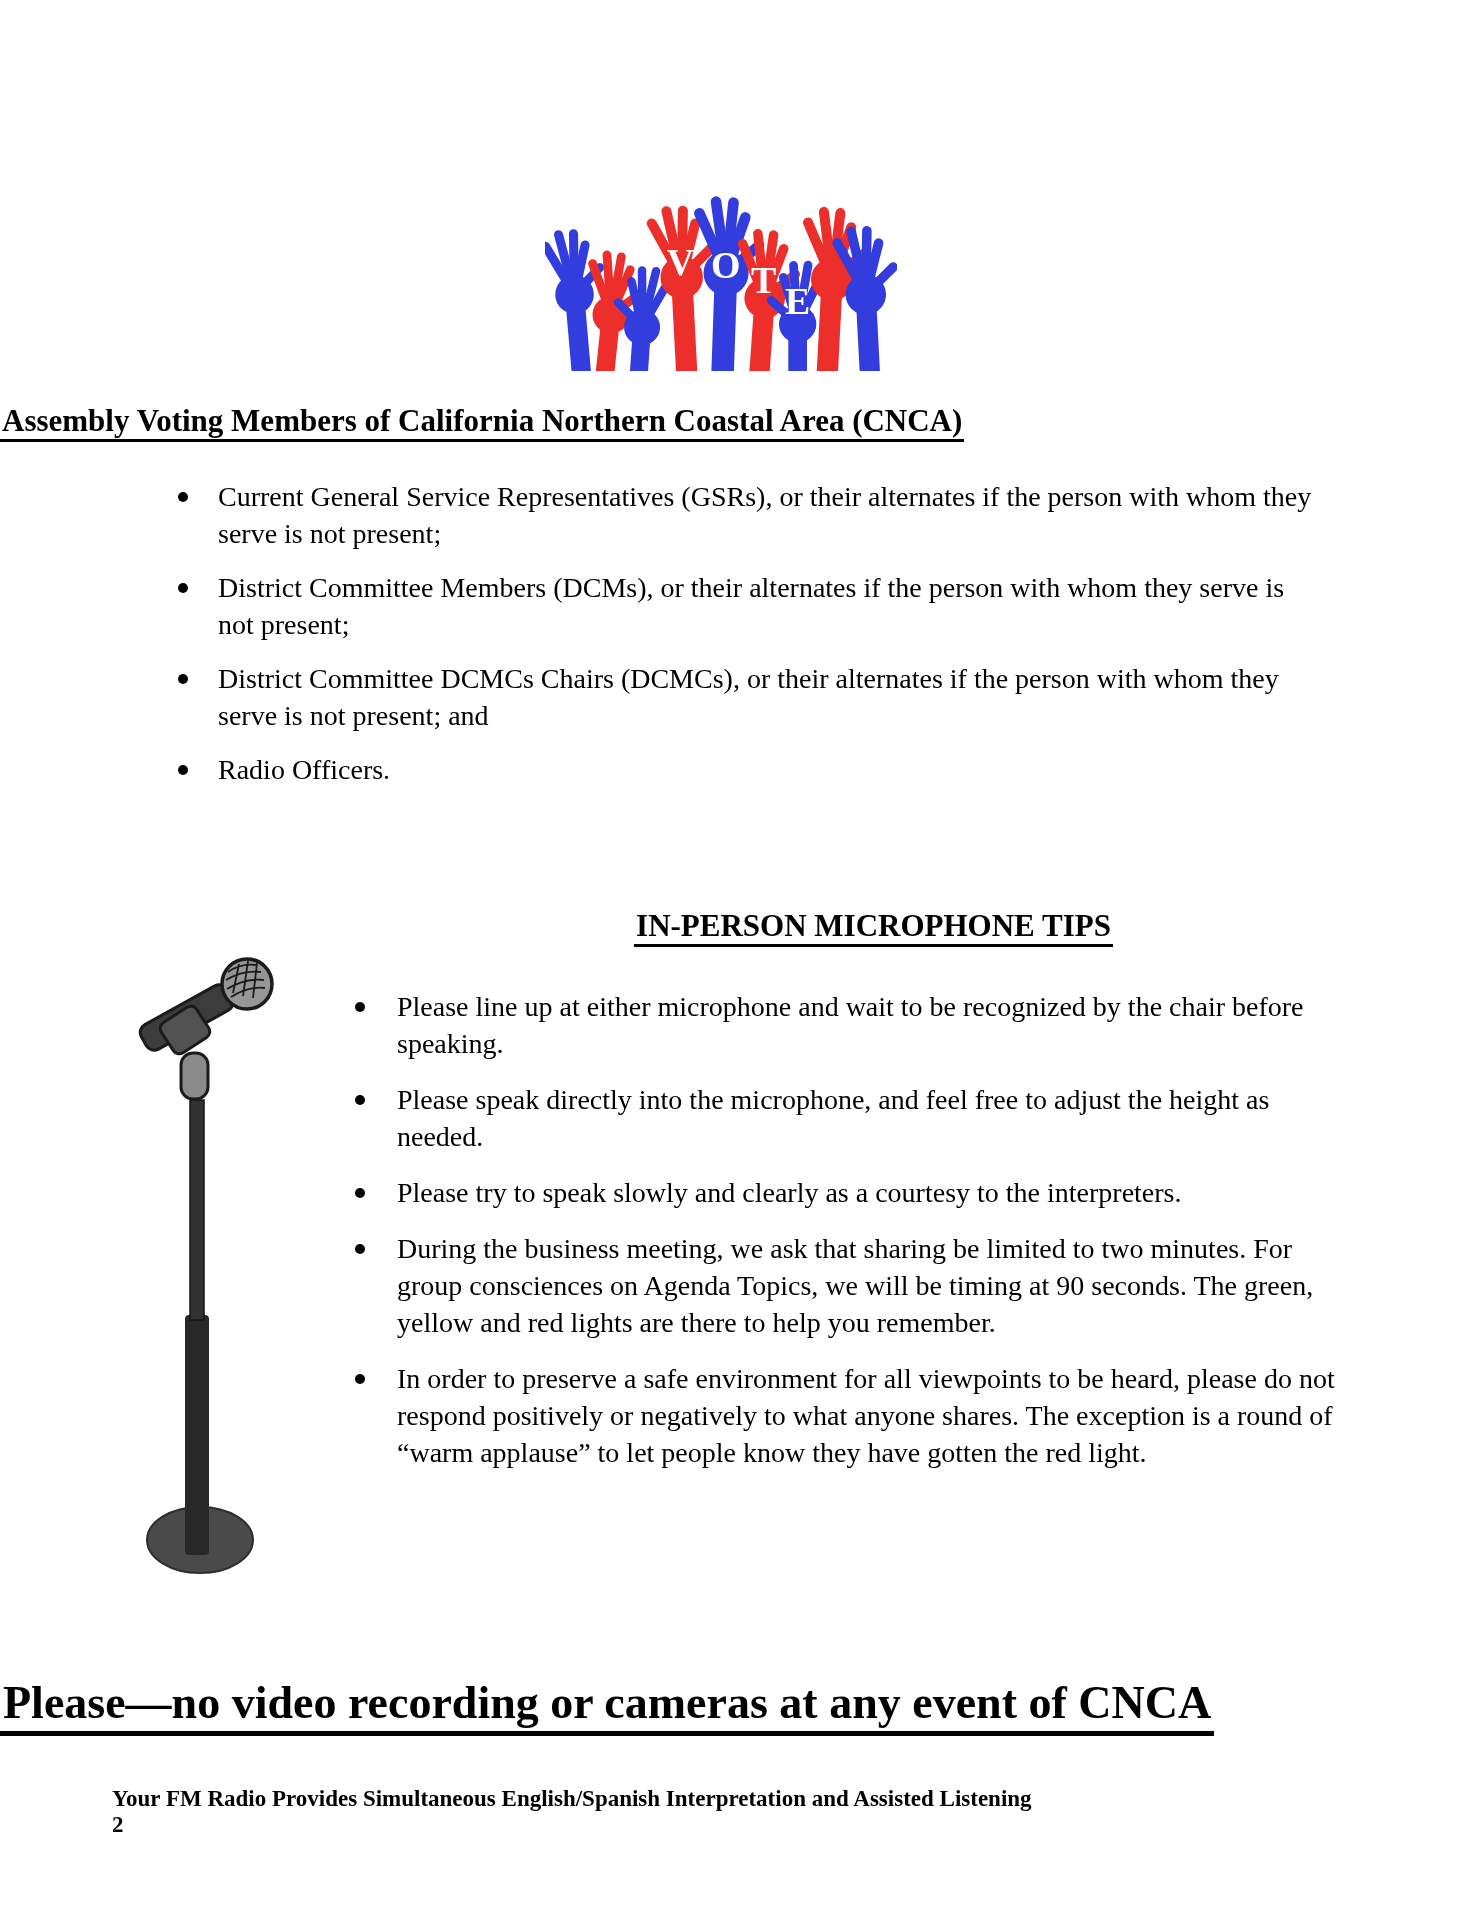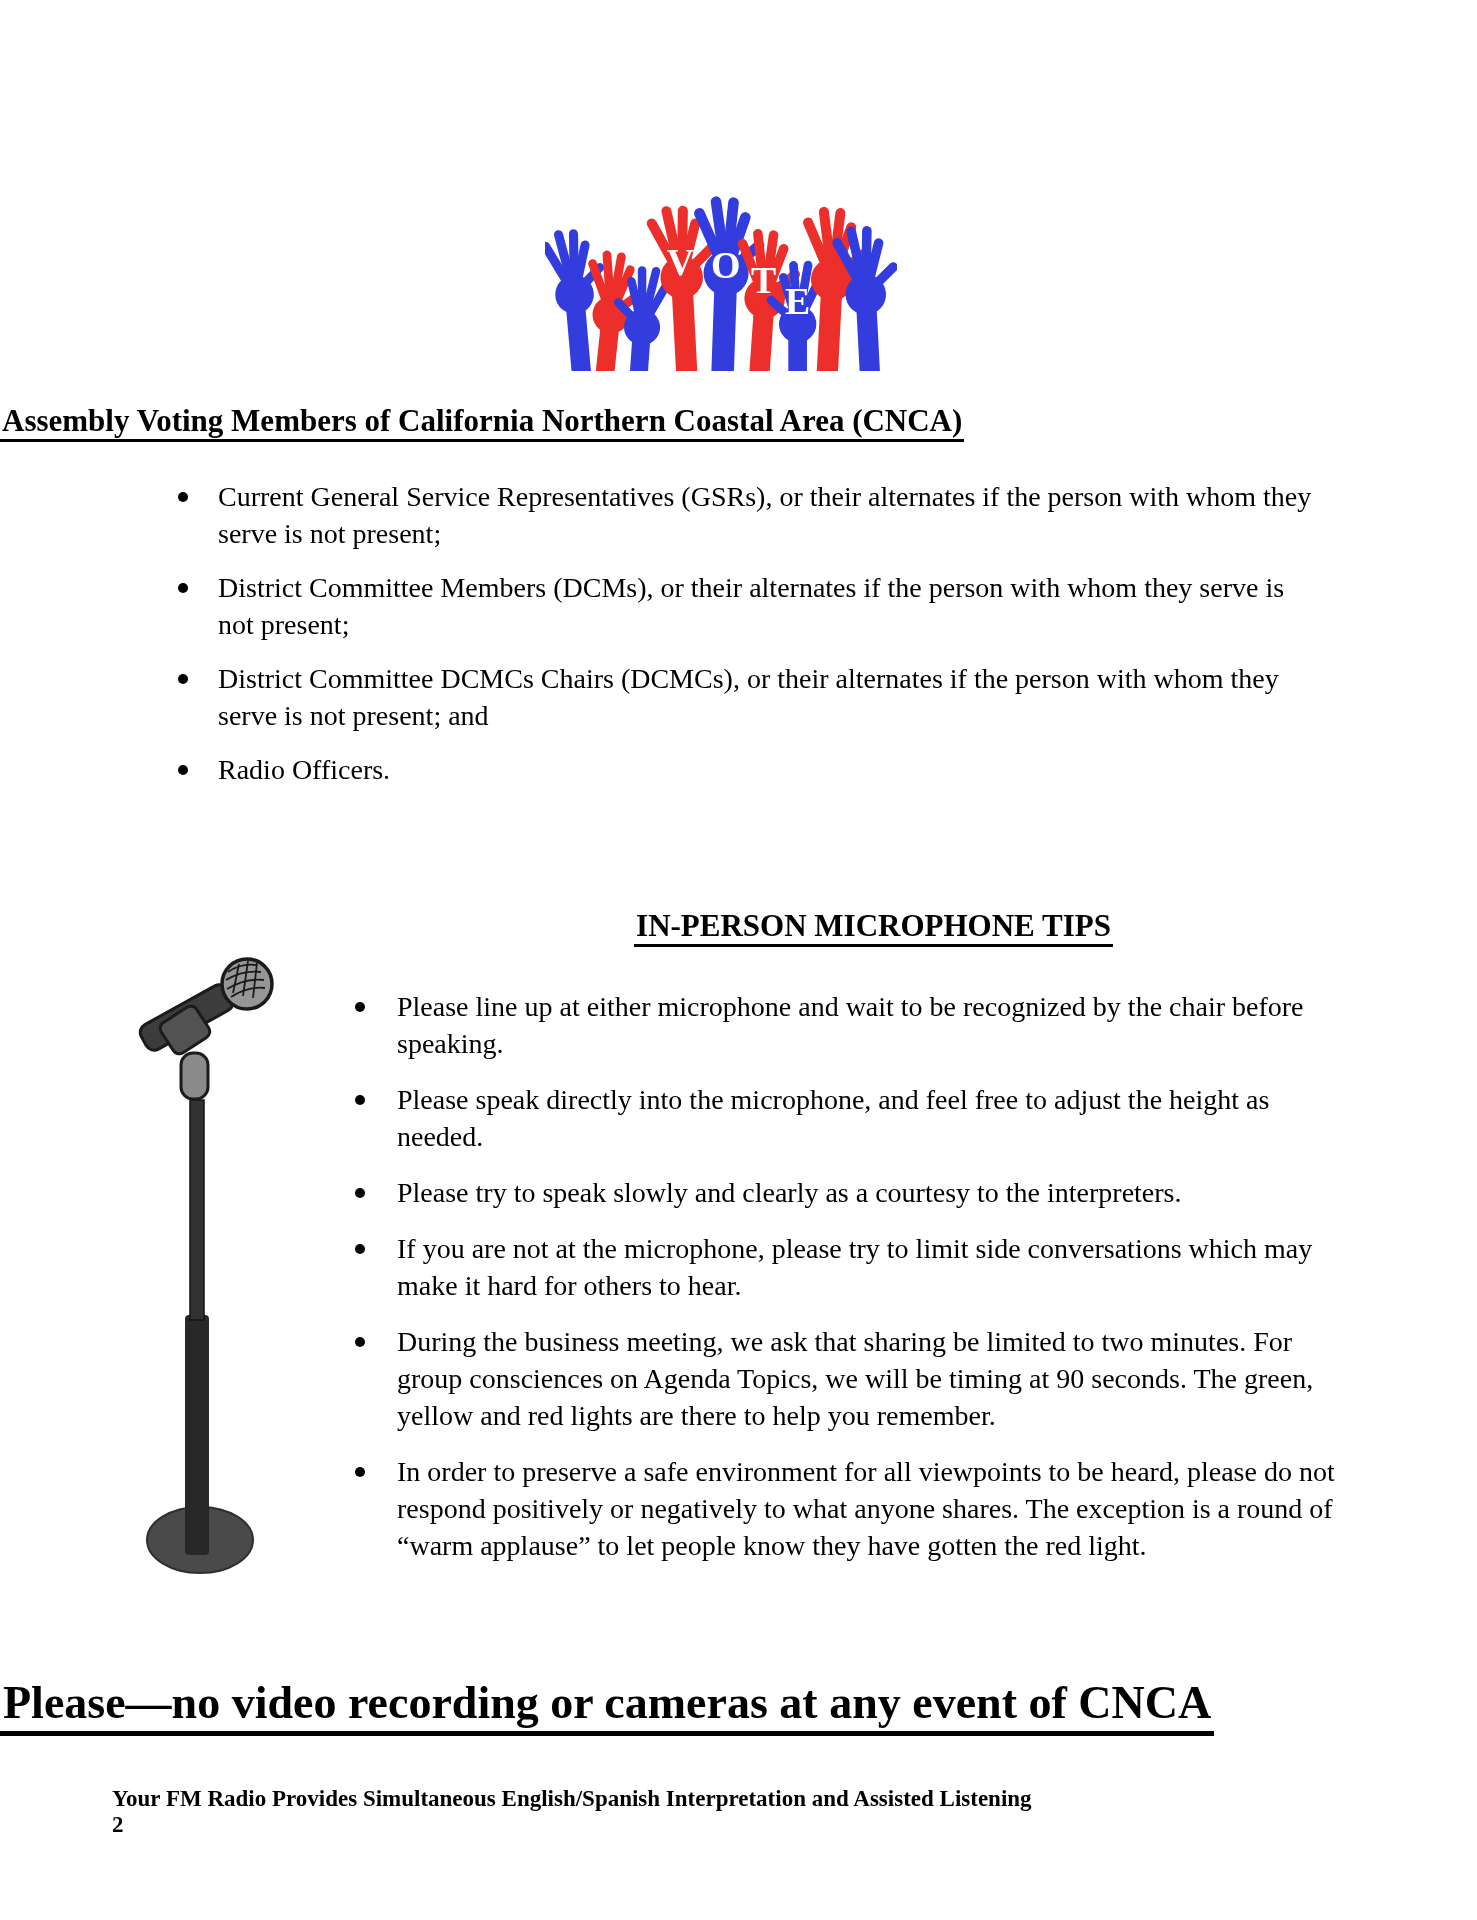--- a/index.html
+++ b/index.html
@@ -117,21 +117,20 @@
       <path d="M139 24 L133 53"></path>
       <path d="M148 21 L143 56"></path>
       <path d="M157 23 L153 58"></path>
     </g>
   </svg>
 
   <ul class="list tips">
       <li>Please line up at either microphone and wait to be recognized by the chair before speaking.</li>
       <li>Please speak directly into the microphone, and feel free to adjust the height as needed.</li>
       <li>Please try to speak slowly and clearly as a courtesy to the interpreters.</li>
-      <li>If you are not at the microphone, please try to limit side conversations which may make it hard for others to hear.</li>
       <li>During the business meeting, we ask that sharing be limited to two minutes. For group consciences on Agenda Topics, we will be timing at 90 seconds. The green, yellow and red lights are there to help you remember.</li>
       <li>In order to preserve a safe environment for all viewpoints to be heard, please do not respond positively or negatively to what anyone shares. The exception is a round of “warm applause” to let people know they have gotten the red light.</li>
     </ul>
 
   <div class="notice">
     <span class="u5">Please—no video recording or cameras at any event of CNCA</span>
   </div>
 
   <div class="footer">
     <span>Your FM Radio Provides Simultaneous English/Spanish Interpretation and Assisted Listening</span>

